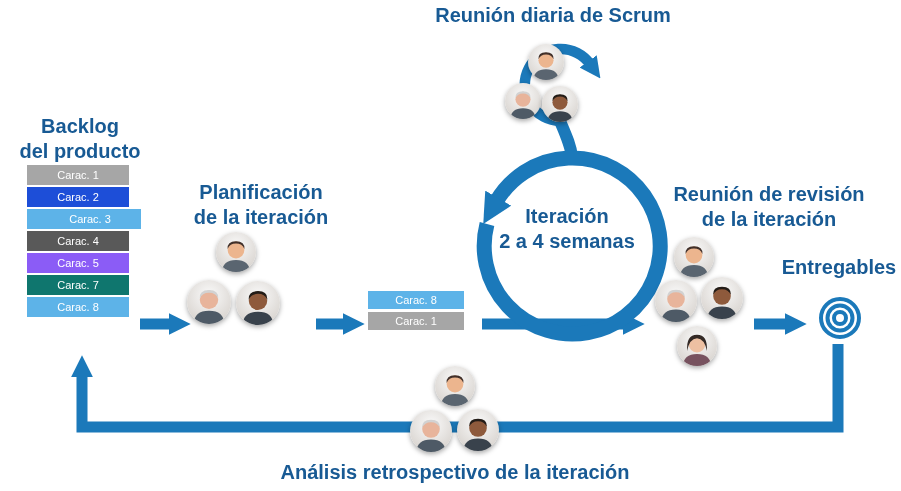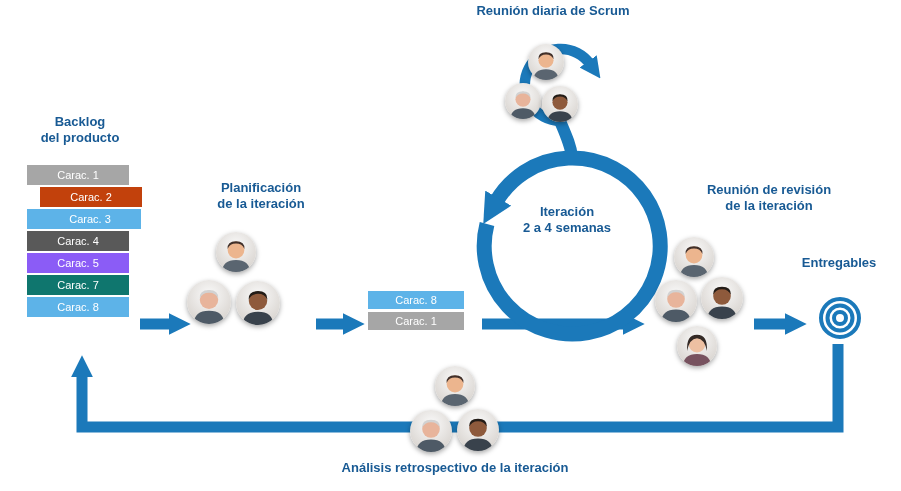--- a/index.html
+++ b/index.html
@@ -4,21 +4,21 @@
 <style>
   html,body{margin:0;padding:0;background:#ffffff;}
   .stage{
     position:relative; width:901px; height:491px; overflow:hidden;
     background:#ffffff;
     font-family:"Liberation Sans", sans-serif;
   }
   .layer{position:absolute;left:0;top:0;z-index:1;}
   .h{
     position:absolute; z-index:3; transform:translateX(-50%);
-    font-weight:700; color:#185a94; font-size:13px; line-height:1.25;
+    font-weight:700; color:#185a94; font-size:20px; line-height:1.25;
     text-align:center; white-space:nowrap;
   }
   .backlog{position:absolute; left:27px; top:165px; width:102px; z-index:2;}
   .bl-item{
     width:102px; height:20px; line-height:20px; margin-bottom:2px;
     color:#ffffff; font-size:11px; text-align:center; background:#a6a6a6;
   }
   .mini{position:absolute; left:368px; top:291px; width:96px; z-index:2;}
   .mini .bl-item{width:96px; height:18px; line-height:18px; margin-bottom:3px;}
   .avatar{
@@ -97,21 +97,21 @@
   <div class="h" style="left:839px; top:255px;">
     <div>Entregables</div>
   </div>
 
   <div class="h" style="left:455px; top:460px;">
     <div>Análisis retrospectivo de la iteración</div>
   </div>
 
   <div class="backlog">
     <div class="bl-item" style="background: rgb(166, 166, 166);">Carac. 1</div>
-    <div class="bl-item" style="background: #c2410c; margin-left: 13px;">Carac. 2</div>
+    <div class="bl-item" style="background: #1d4ed8;">Carac. 2</div>
     <div class="bl-item" style="background: rgb(93, 179, 232); padding-left: 12px;">Carac. 3</div>
     <div class="bl-item" style="background: rgb(89, 89, 89);">Carac. 4</div>
     <div class="bl-item" style="background: #8b5cf6;">Carac. 5</div>
     <div class="bl-item" style="background: #0f766e;">Carac. 7</div>
     <div class="bl-item" style="background: rgb(93, 179, 232);">Carac. 8</div>
   </div>
 
   <div class="mini">
     <div class="bl-item" style="background: rgb(93, 179, 232);">Carac. 8</div>
     <div class="bl-item" style="background: rgb(166, 166, 166);">Carac. 1</div>

